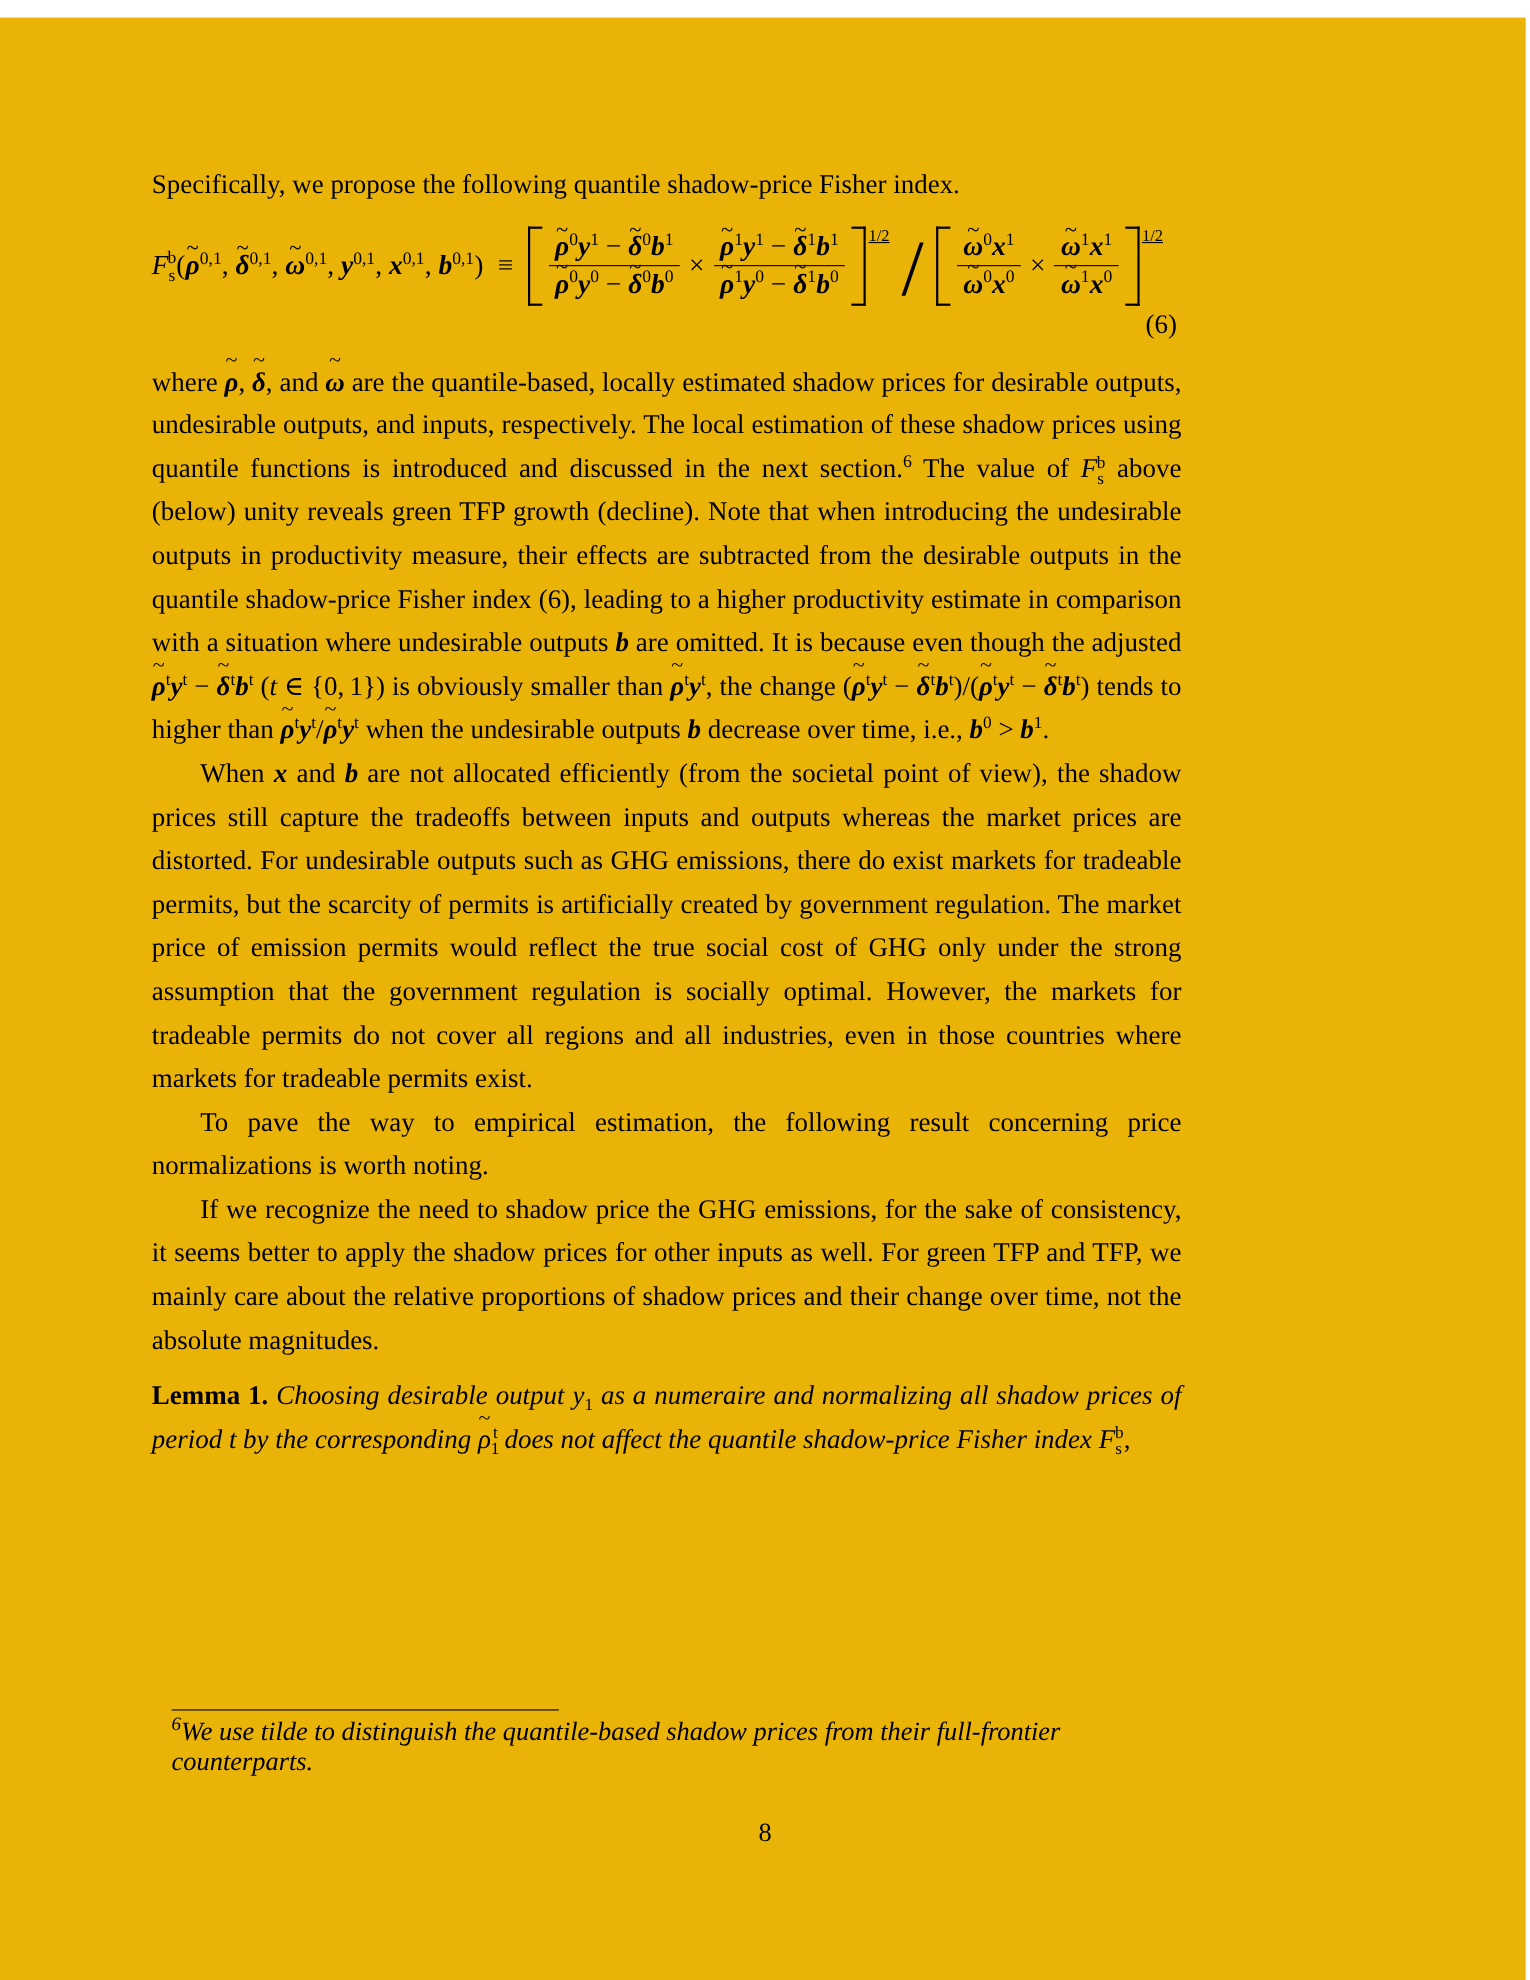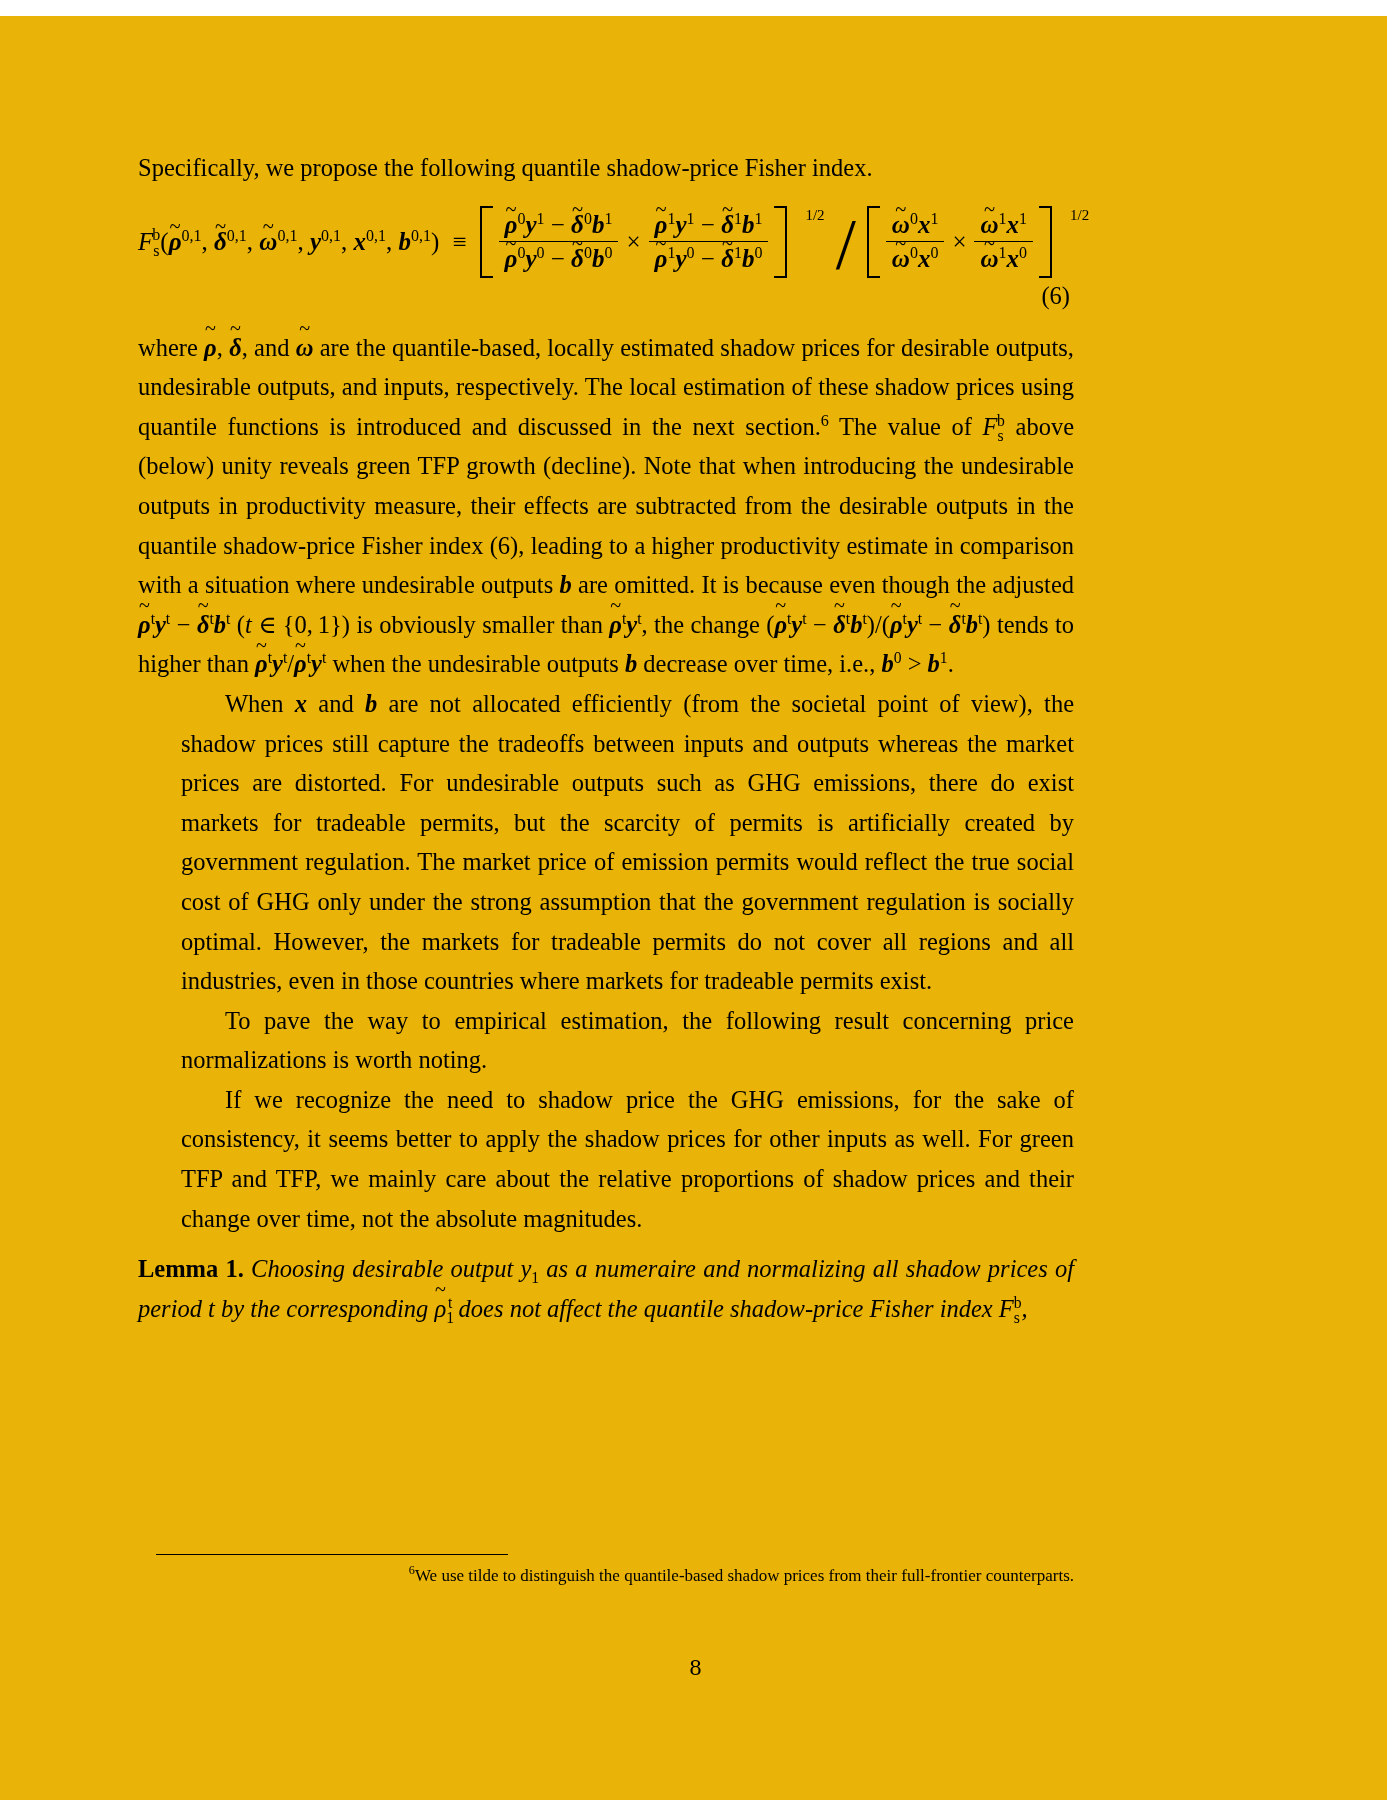--- a/index.html
+++ b/index.html
@@ -30,21 +30,21 @@
   }
 
   p.para {
     font-size: 24.5px;
     line-height: 39.6px;
     margin: 0 0 0 0;
     text-align: justify;
     text-justify: inter-word;
     hyphens: none;
   }
-  p.indent { text-indent: 44px; margin-left: 43px; }
+  p.indent { text-indent: 44px; }
 
   
   .math-block {
     position: relative;
     margin: 18px 0 0 0;
     min-height: 110px;
   }
   .eq-row {
     display: flex;
     align-items: center;
@@ -116,21 +116,22 @@
     border-bottom: 2.2px solid #000;
     margin-left: 3px;
   }
   .brk-body { display: flex; align-items: center; padding: 5px 0; }
 
   .powgrp { display: inline-flex; align-items: flex-start; }
   .powgrp > .pw {
     font-size: 0.60em;
     font-style: normal;
     margin-top: 1px;
-    margin-left: 18px;
+    margin-left: 2px;
+    text-decoration: underline;
   }
 
   .bigslash {
     font-size: 2.9em;
     font-style: normal;
     font-weight: 300;
     padding: 0 11px;
     line-height: 0.72;
     transform: translateY(2px);
     display: inline-block;
@@ -145,25 +146,26 @@
     top: 1538px;
     width: 936px;
   }
   .fn-rule {
     width: 352px;
     height: 0;
     border-top: 1.6px solid #000;
     margin: 0 0 7px 18px;
   }
   .fn-text {
-    font-size: 17px;
+    font-size: 24px;
     line-height: 27px;
     margin: 0;
     padding-left: 18px;
-    text-align: right;
+    text-align: left;
+    font-style: italic;
   }
   .fn-text sup { font-size: 0.72em; vertical-align: super; line-height: 0; }
 
   .pagenum {
     position: absolute;
     left: 0;
     top: 1638px;
     width: 1391px;
     text-align: center;
     font-size: 24px;

